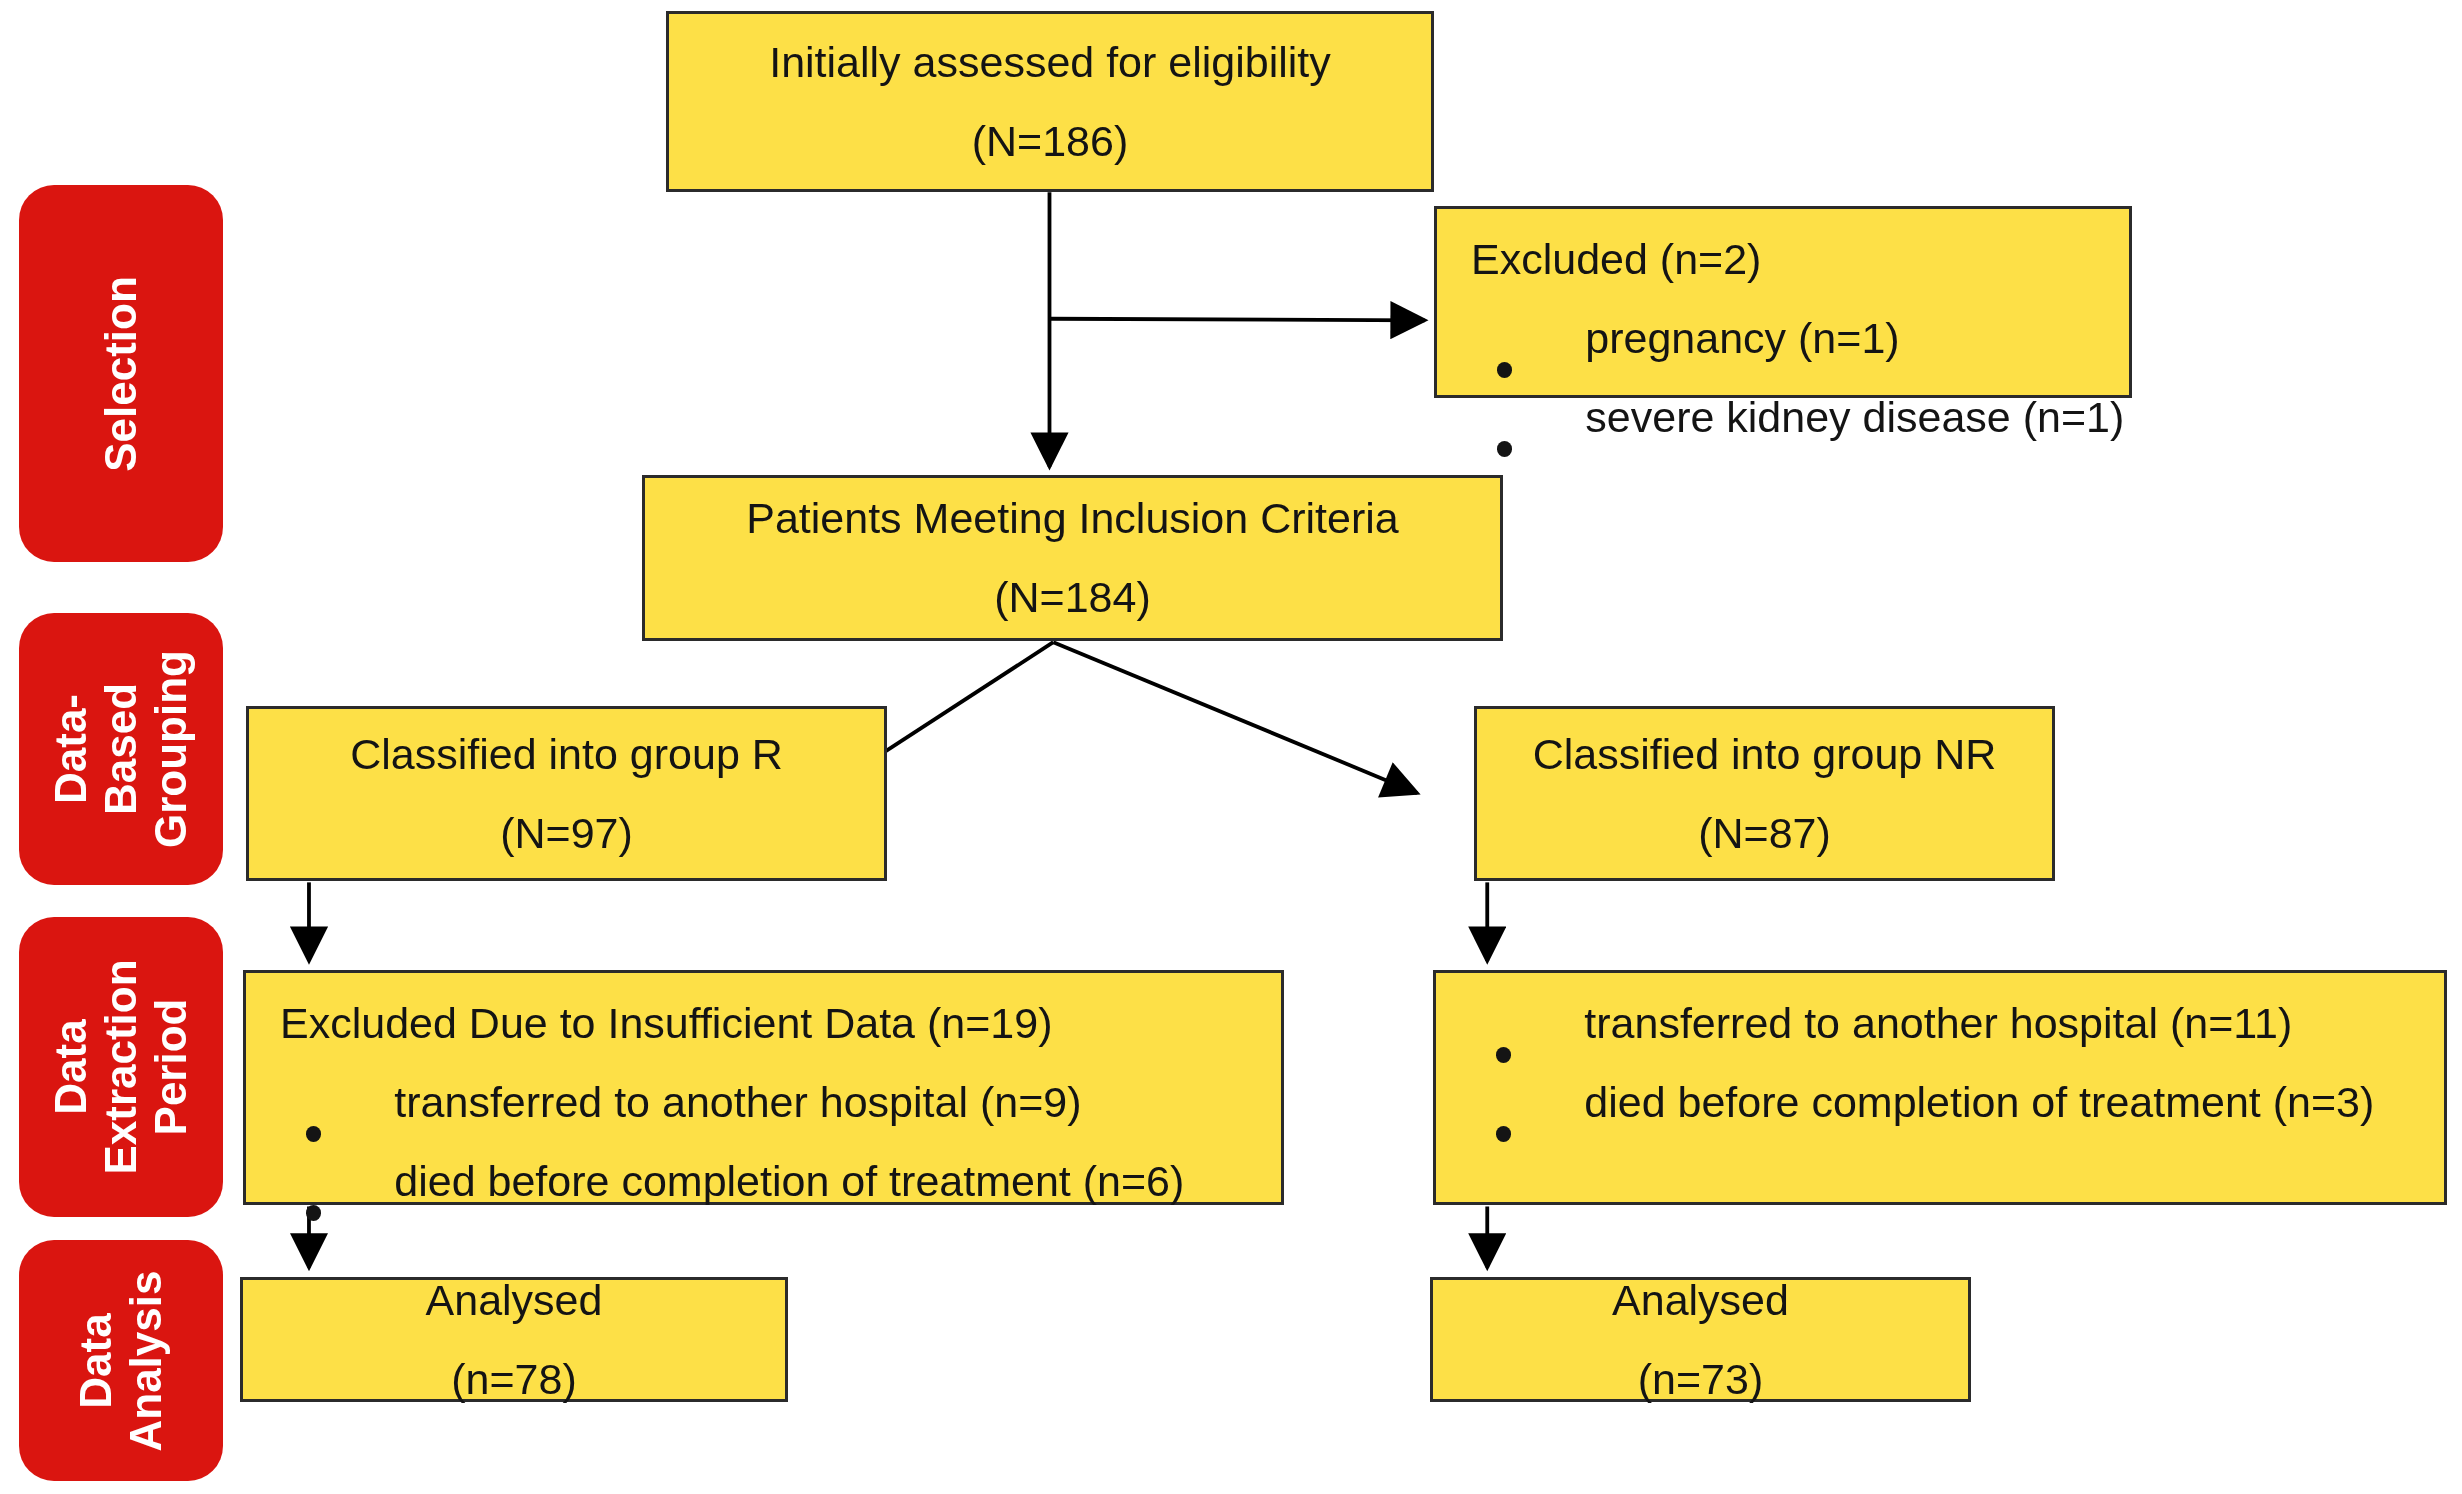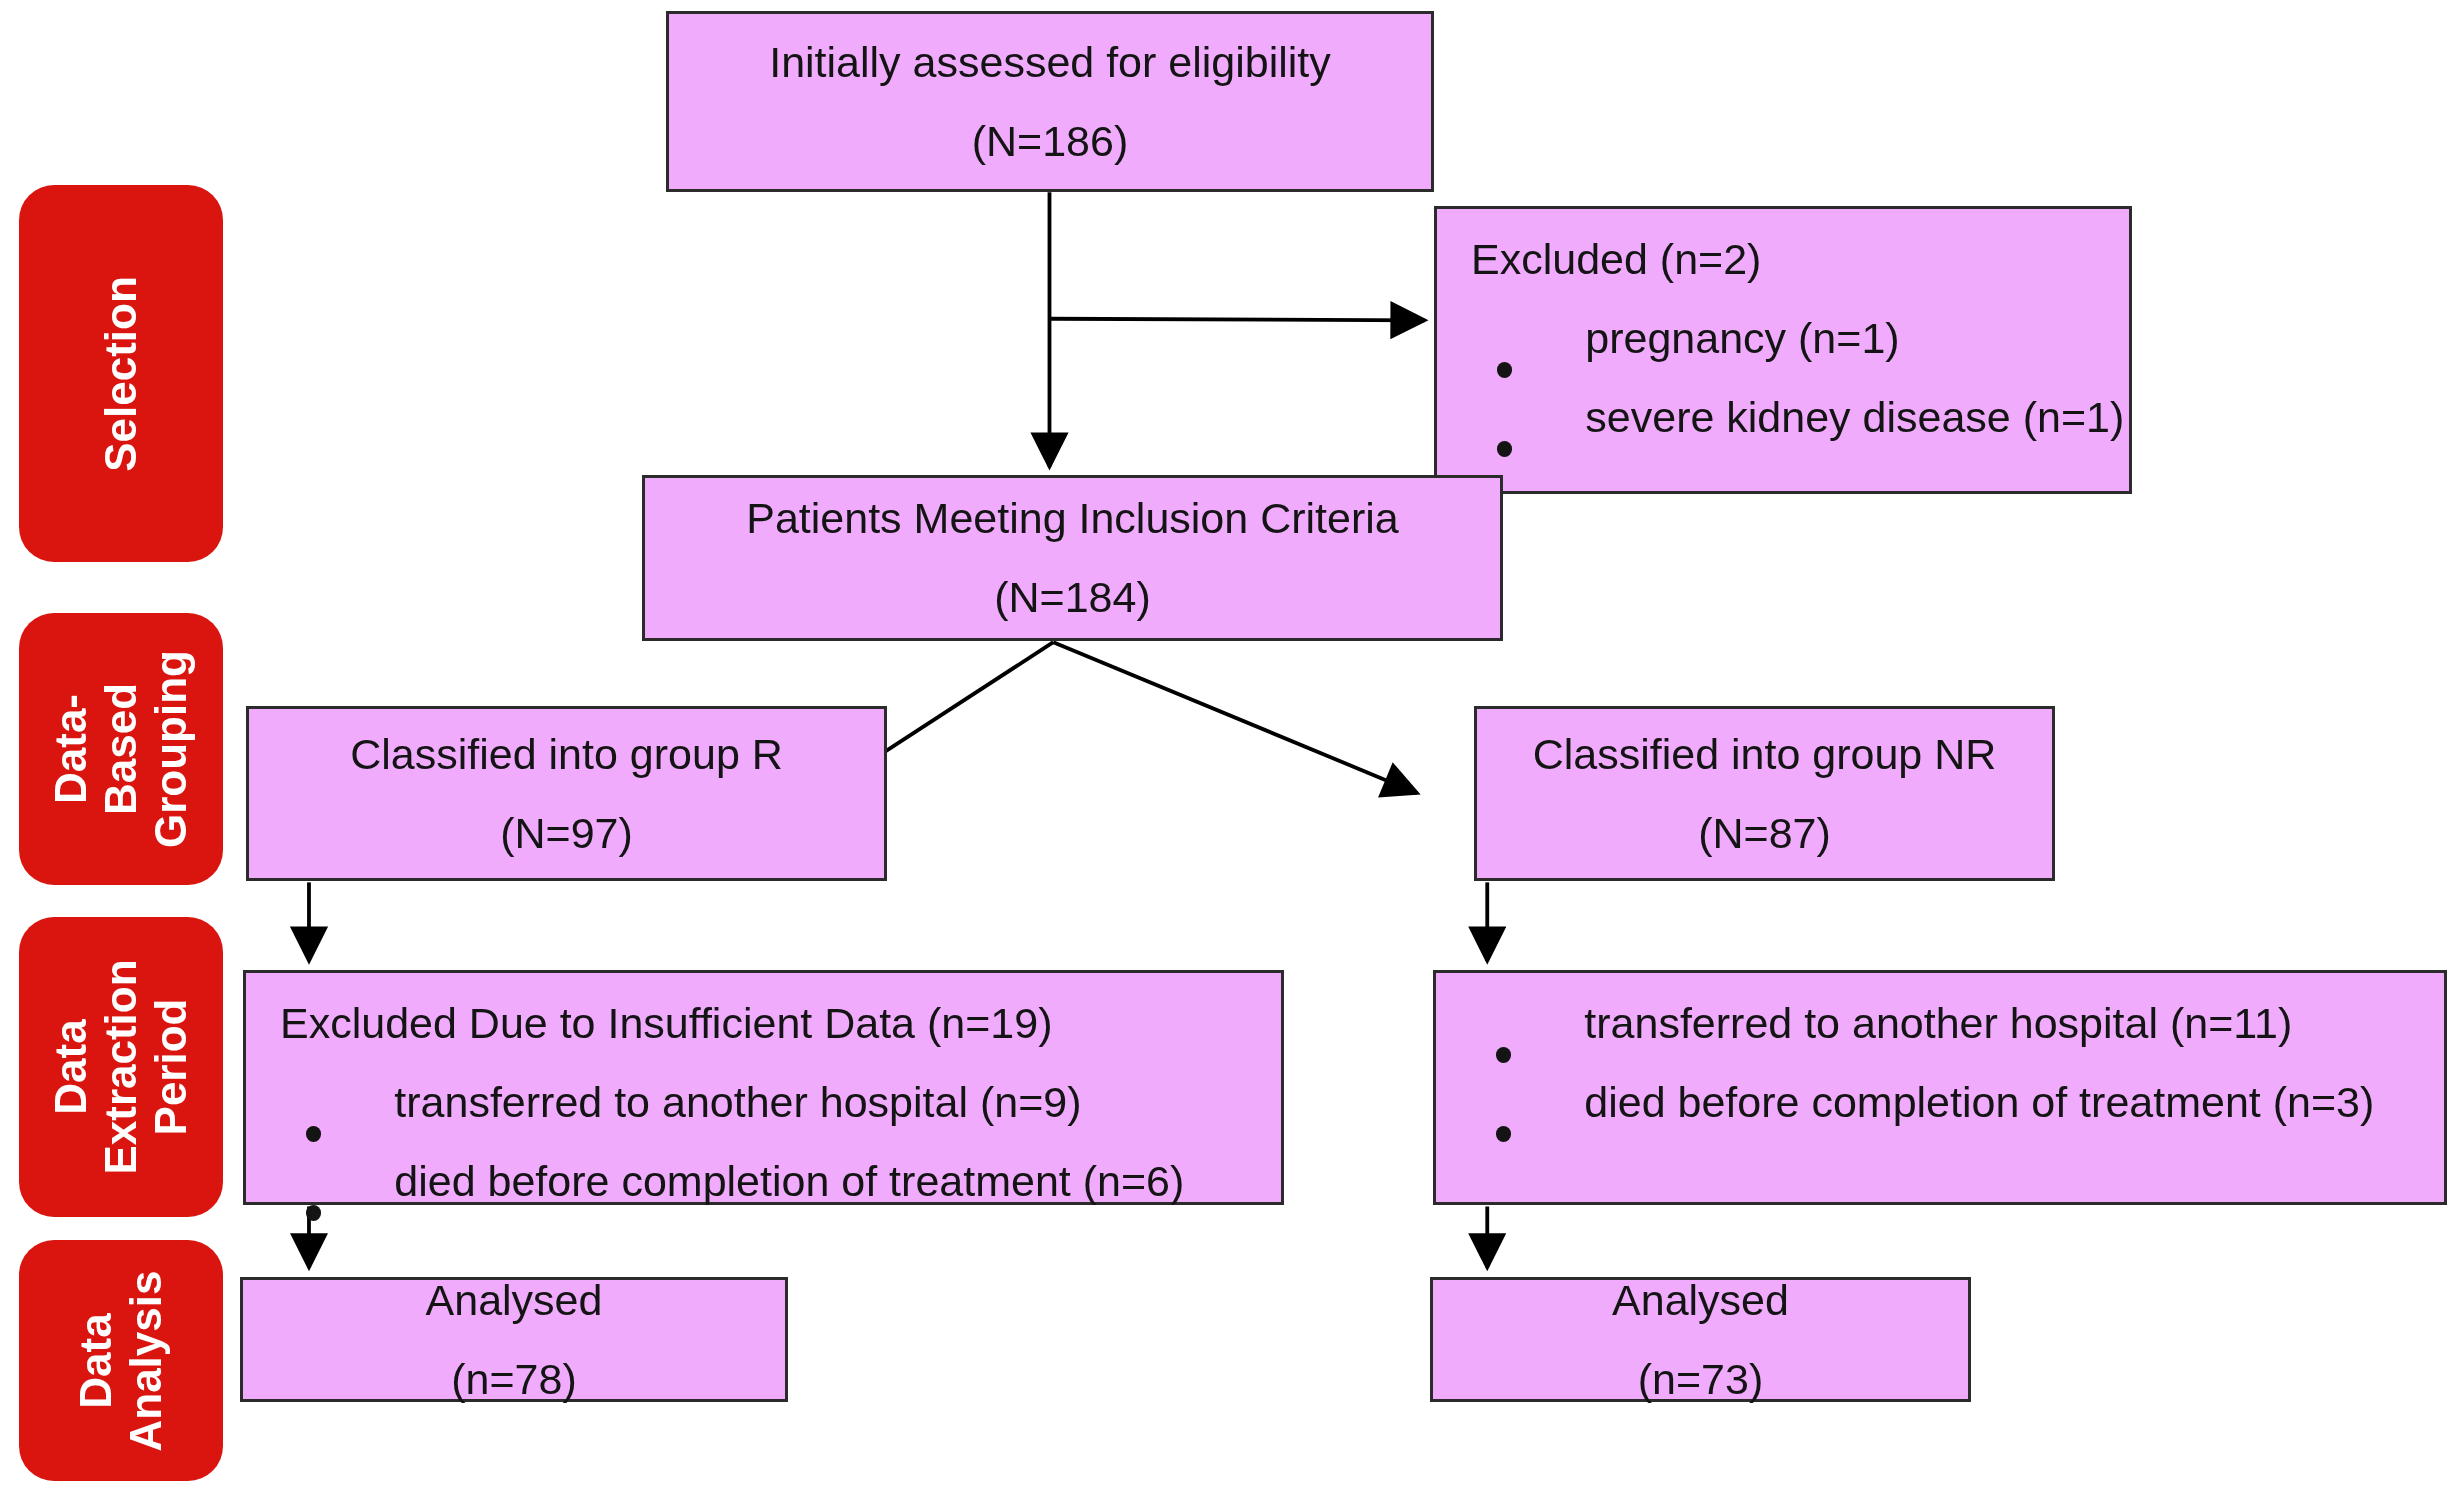--- a/index.html
+++ b/index.html
@@ -23,21 +23,21 @@
     left: 0; top: 0;
     width: 2462px; height: 1494px;
     z-index: 1;
   }
 
   
   .box {
     position: absolute;
     box-sizing: border-box;
     border: 3.1px solid #2b2b2b;
-    background: #f0abfc;
+    background: #fde047;
     z-index: 2;
     font-size: 43px;
   }
   .box.center {
     display: flex;
     flex-direction: column;
     justify-content: center;
     text-align: center;
   }
   .box.center .bline { line-height: 79px; }
@@ -59,21 +59,21 @@
     flex: none;
     width: 15.3px; height: 15.3px;
     border-radius: 50%;
     background: #141414;
     margin-left: 40px;
     margin-right: 73px;
   }
 
   
   .bA { left: 666px;  top: 11.4px;   width: 768px; height: 181px; }
-  .bB { left: 1434px; top: 206px;  width: 698px;  height: 288px; }
+  .bB { left: 1434px; top: 206px;  width: 698px;  height: 192px; }
   .bC { left: 642px;  top: 475px;  width: 861px; height: 166px; }
   .bD { left: 246px;  top: 706px;  width: 641px;  height: 175px; }
   .bE { left: 1434px; top: 706px;  width: 581px;  height: 175px; margin-left: 40px; }
   .bF { left: 243px;  top: 970px; width: 1041px; height: 235px; }
   .bG { left: 1433px; top: 970px; width: 1014px; height: 235px; }
   .bH { left: 240px;  top: 1277px; width: 548px;  height: 125px; }
   .bI { left: 1430px; top: 1277px; width: 541px;  height: 125px; }
   .bH .bline, .bI .bline { line-height: 59px; }
 
   

